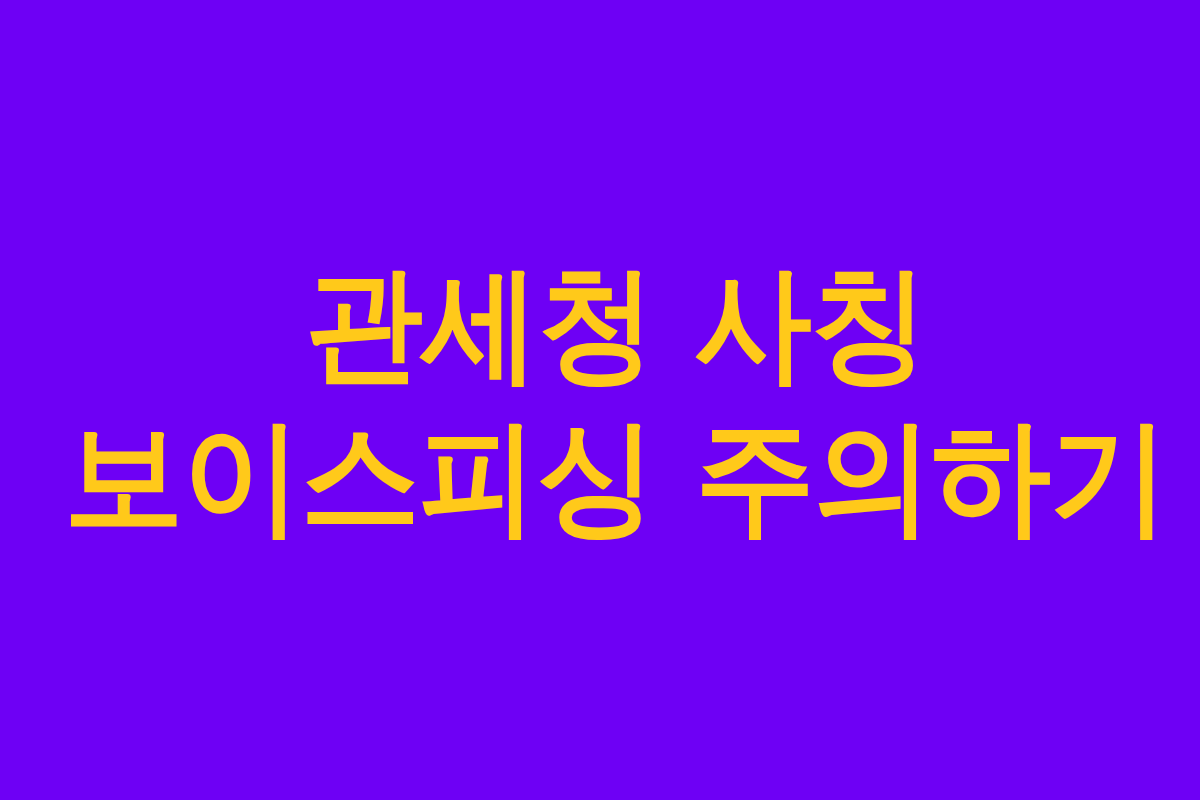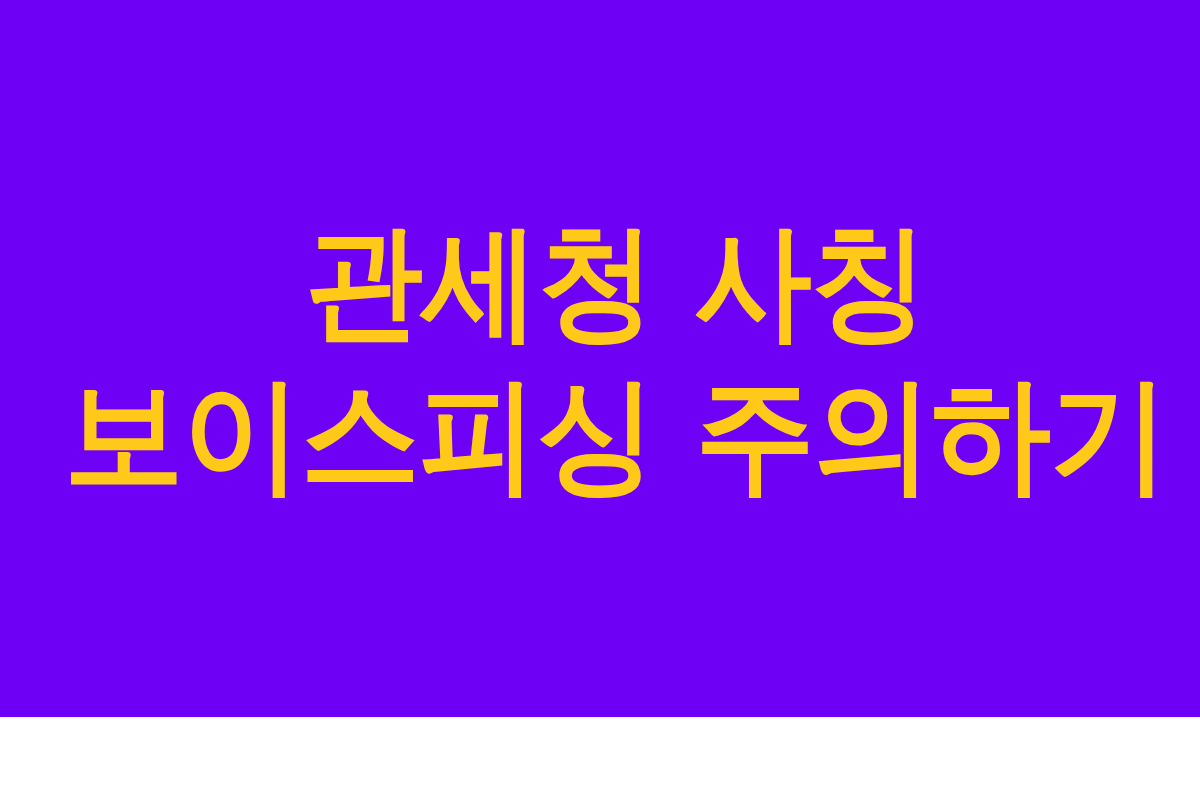--- a/index.html
+++ b/index.html
@@ -11,21 +11,21 @@
   body {
     width: 1200px;
     height: 800px;
     overflow: hidden;
     font-family: "DejaVu Sans", "Liberation Sans", sans-serif;
   }
 
   #banner {
     position: relative;
     width: 1200px;
-    height: 717px;
+    height: 800px;
     box-sizing: border-box;
     display: flex;
     flex-direction: column;
     align-items: flex-end;
     justify-content: center;
     background: #6e00f5; 
     user-select: none;
     padding-left: 32px;
   }
 

